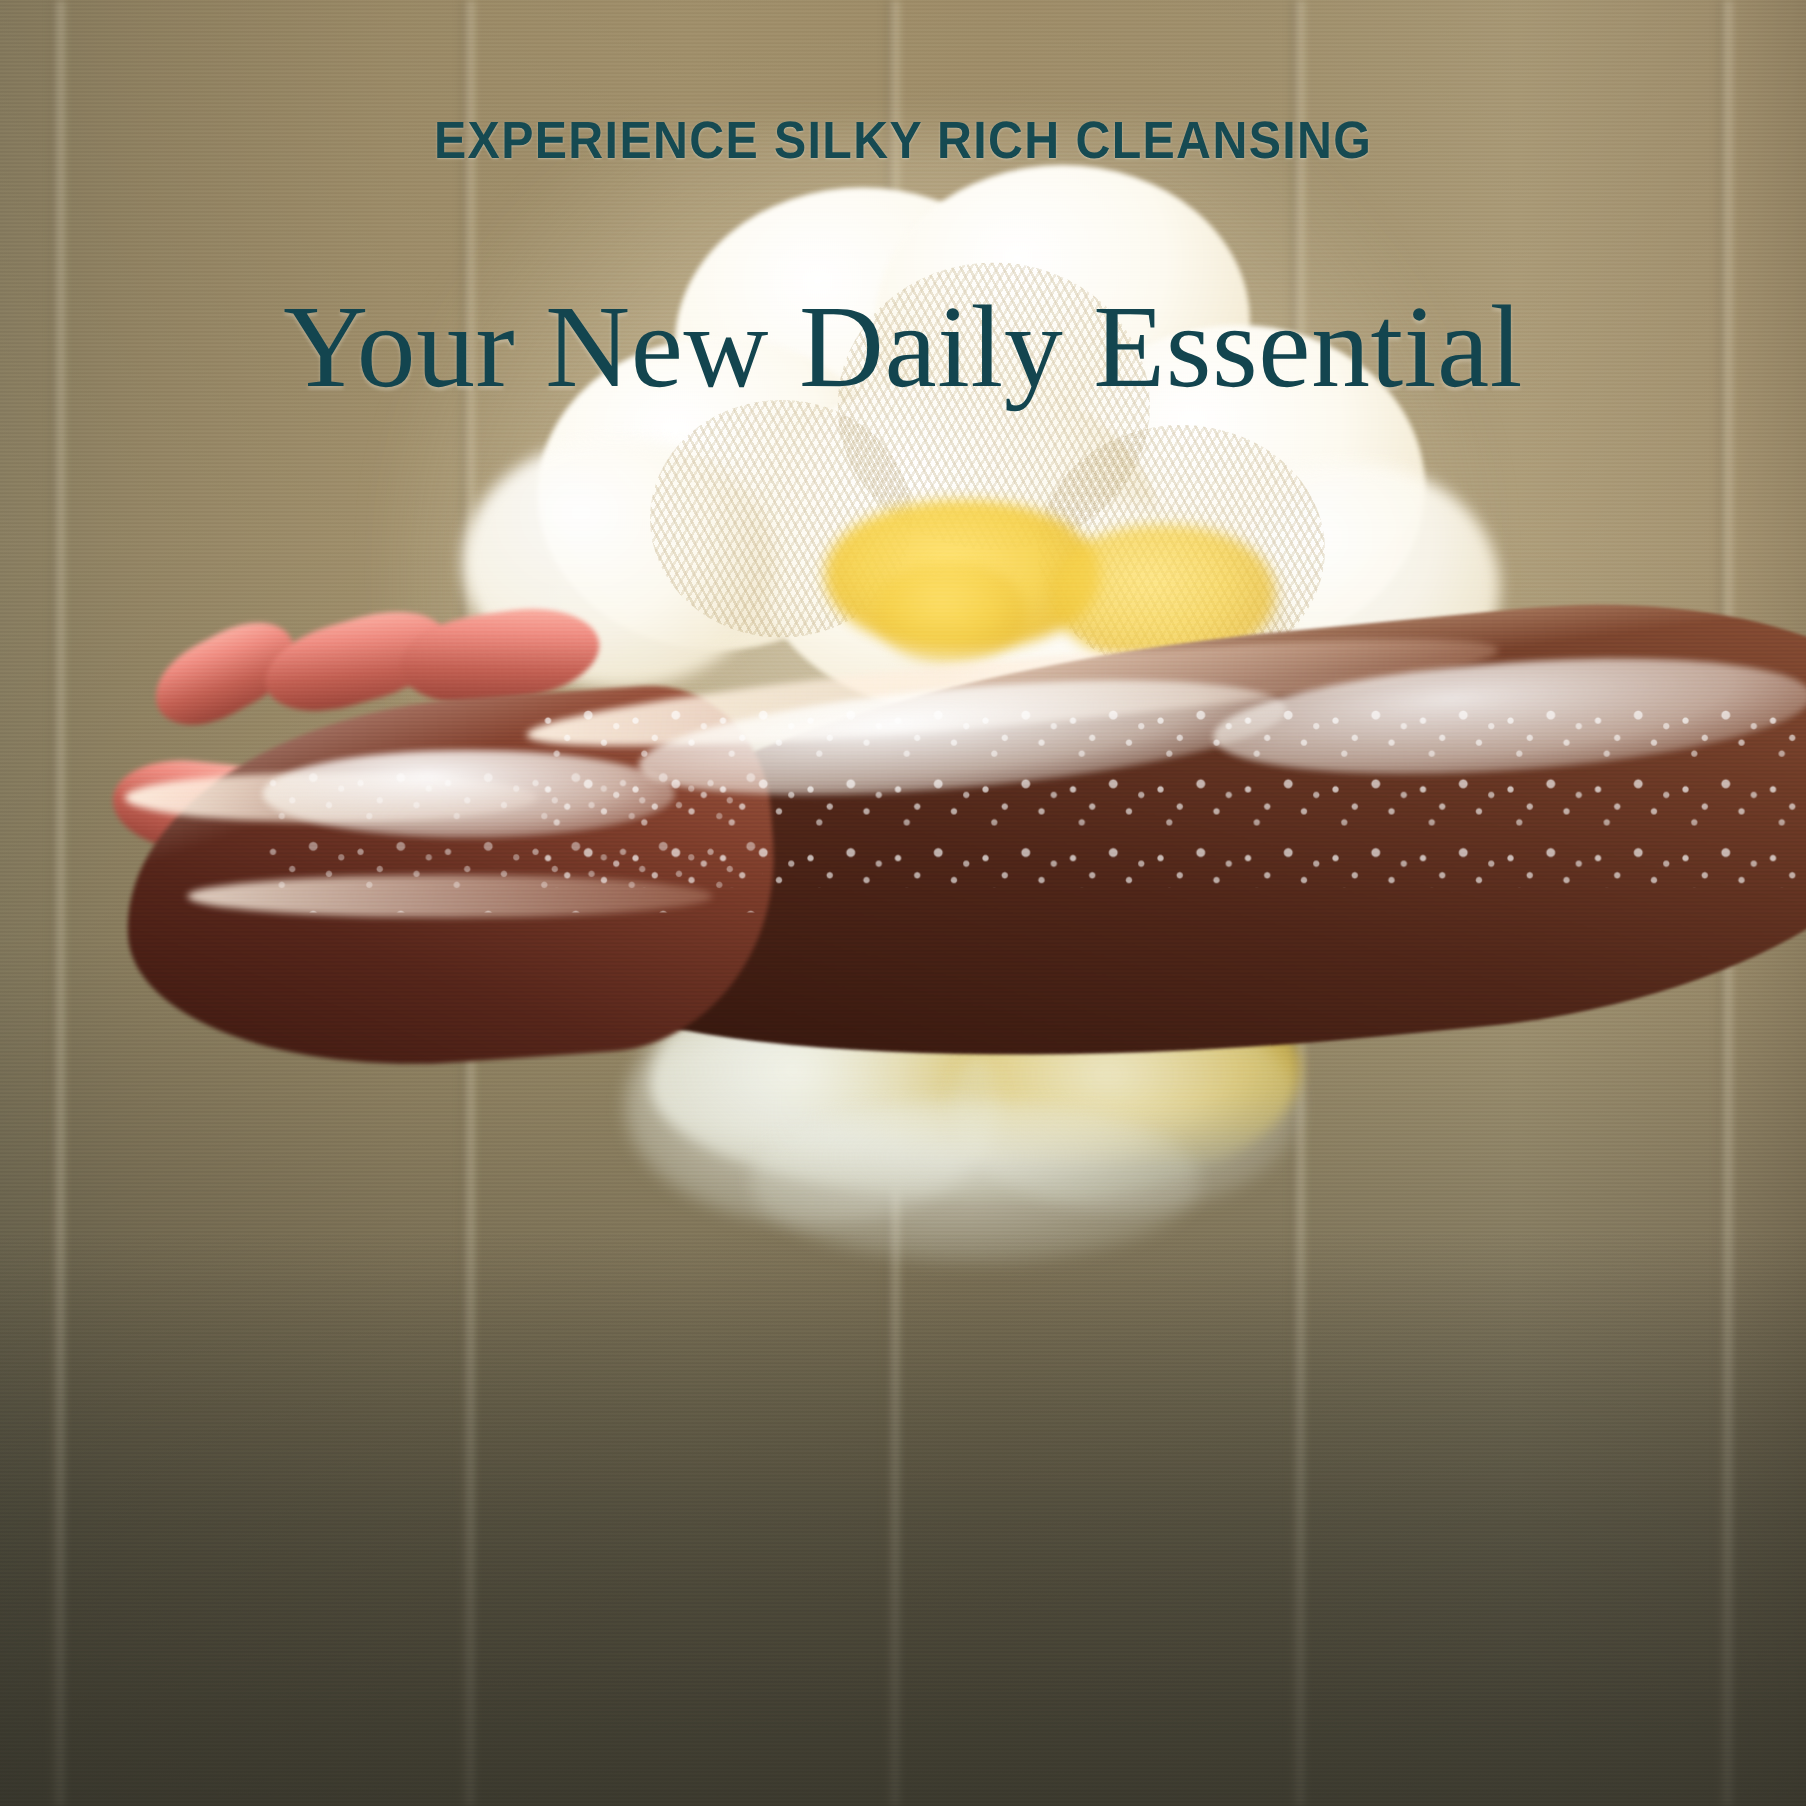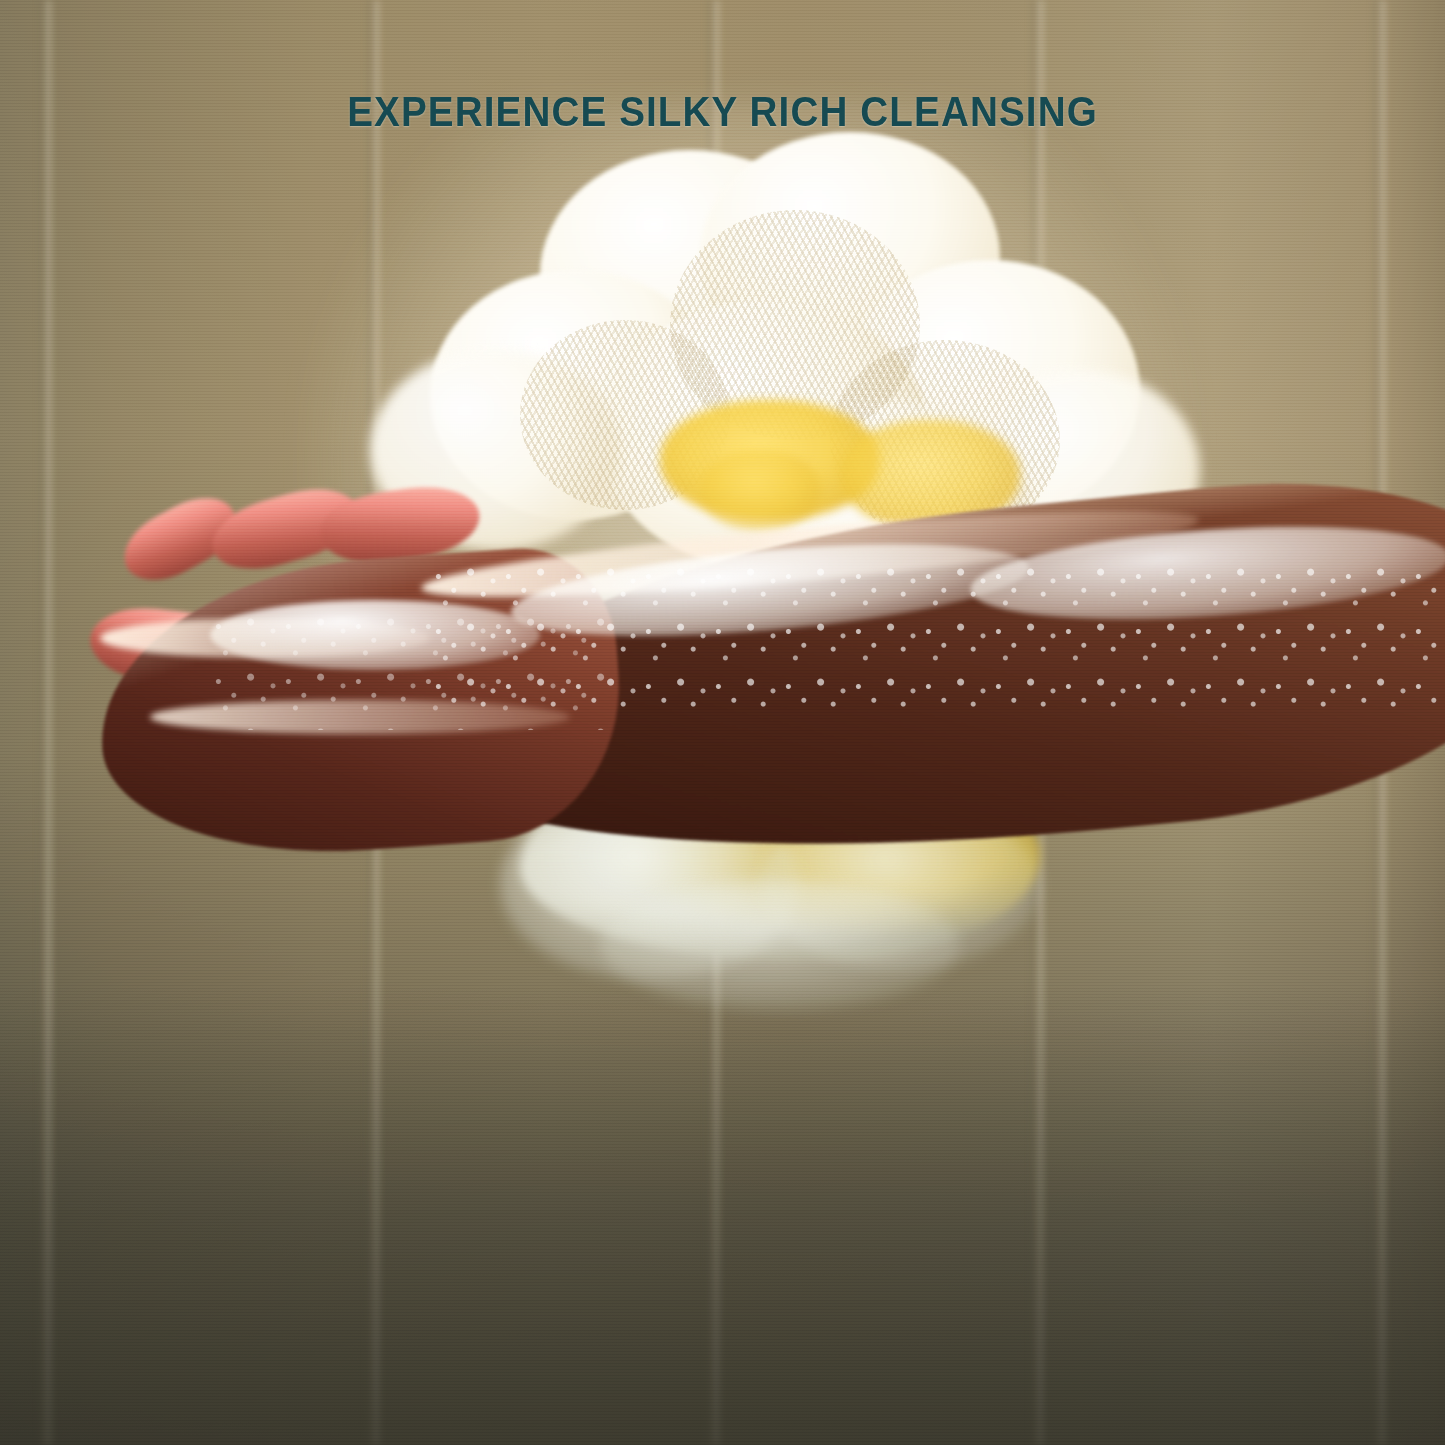--- a/index.html
+++ b/index.html
@@ -264,15 +264,16 @@
       <div class="bubbles" style="left:340px;top:70px;width:1020px;height:150px;"></div>
       <div class="bubbles" style="left:120px;top:120px;width:400px;height:120px;opacity:.5;"></div>
     </div>
 
     <div class="floorshade"></div>
     <div class="grain"></div>
   </div>
 
   <div class="eyebrow">EXPERIENCE SILKY RICH CLEANSING</div>
 
+  <h1 class="headline">Your New Daily Essential</h1>
 
 
 </div>
 
 </body></html>

